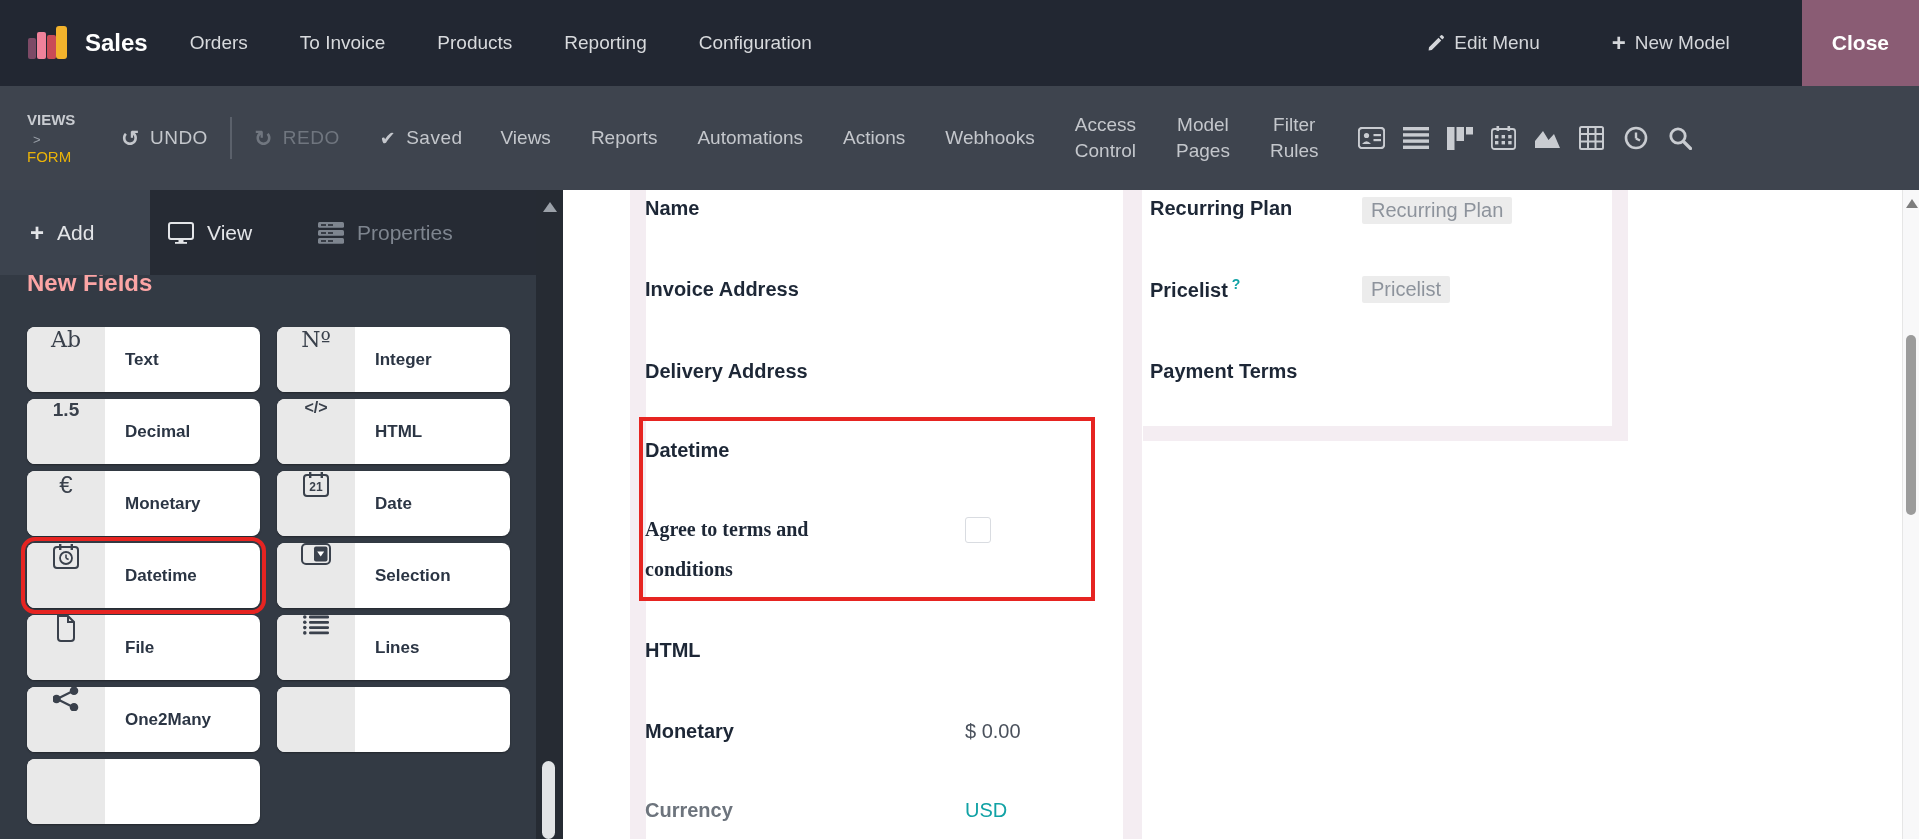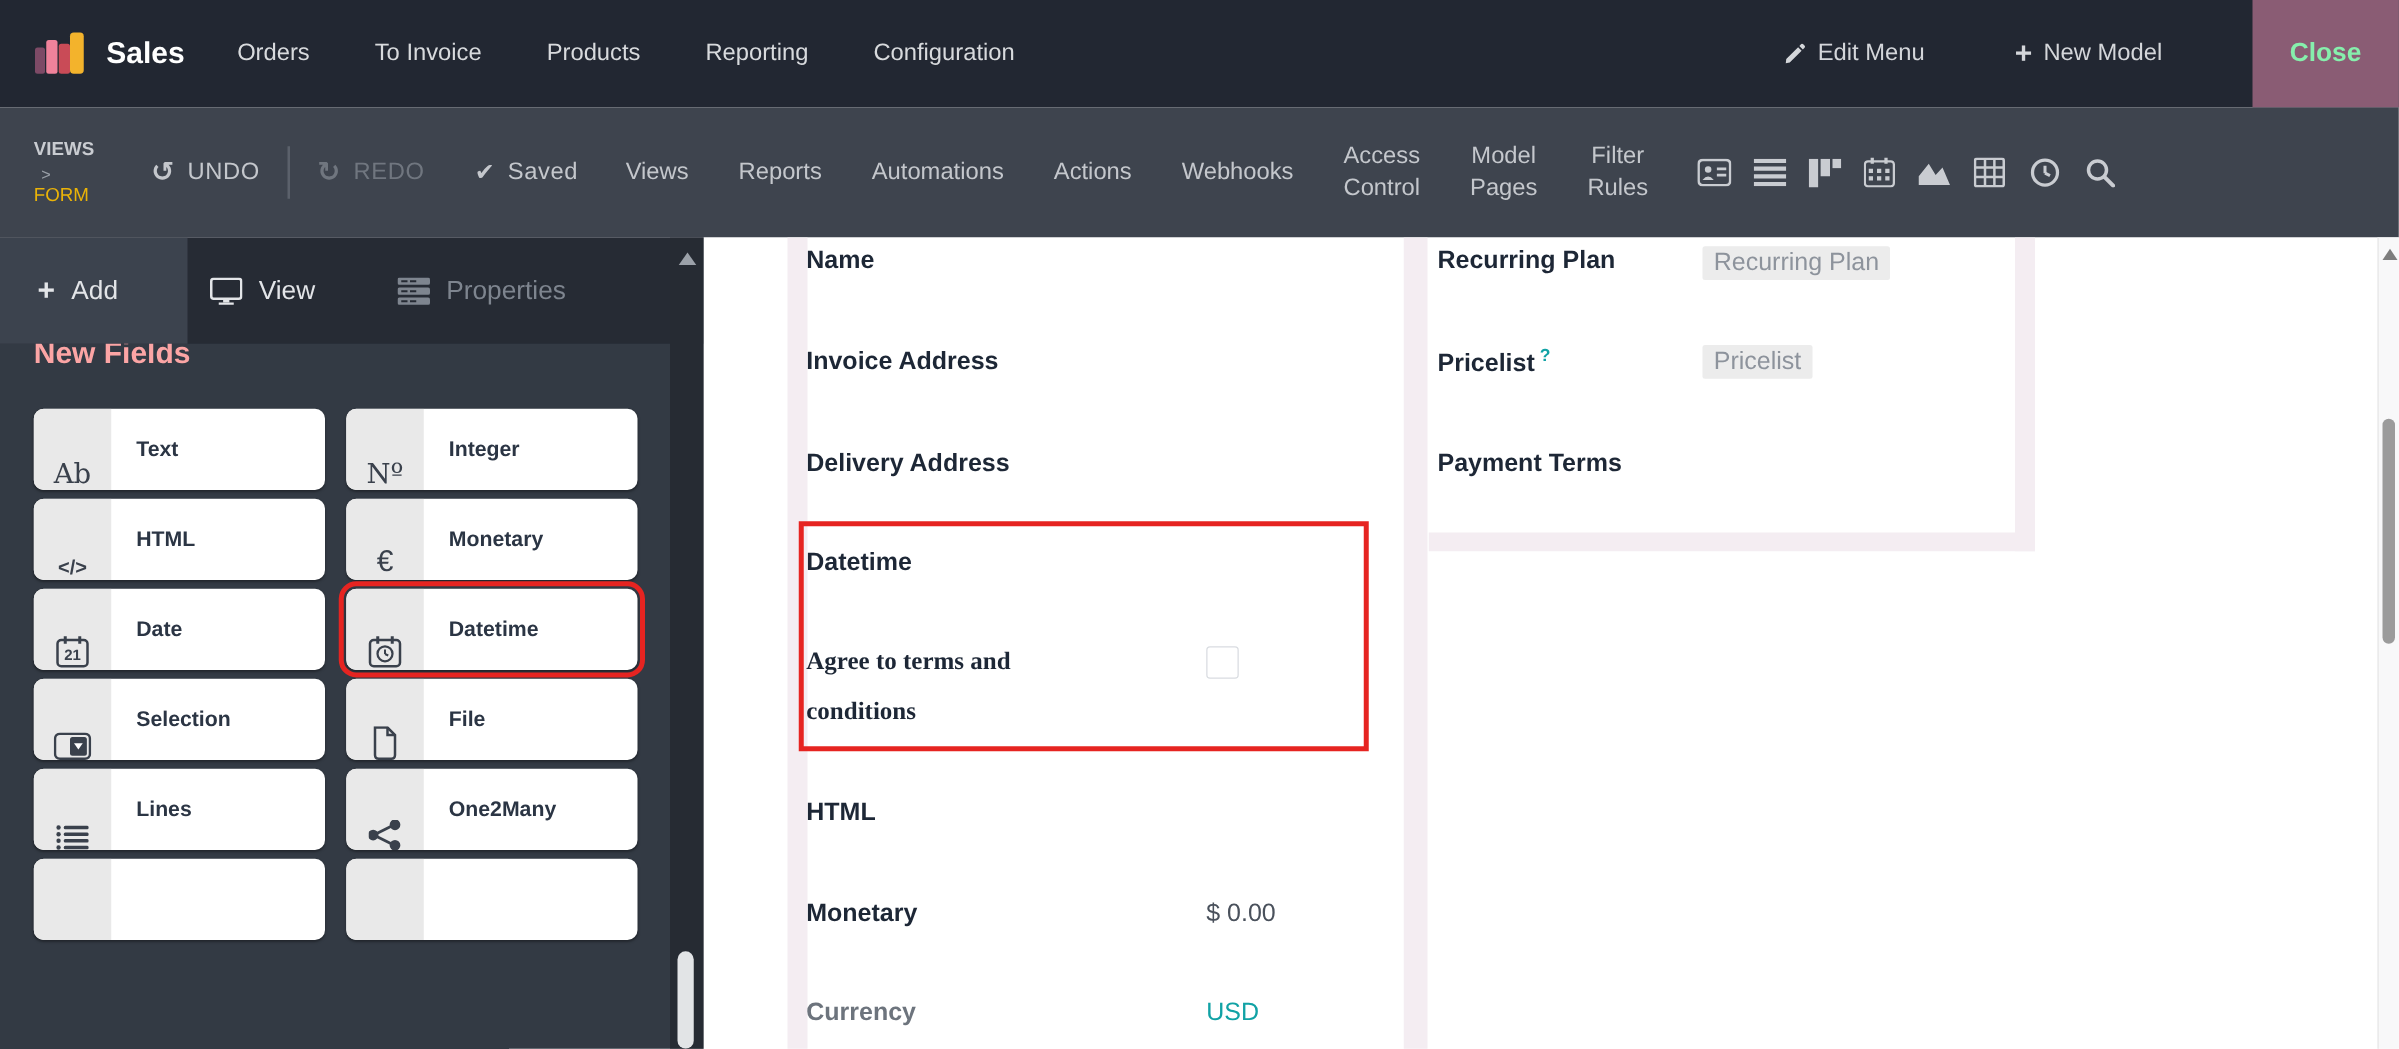--- a/index.html
+++ b/index.html
@@ -8,21 +8,21 @@
 
   
   .topbar { position:absolute; left:0; top:0; width:1919px; height:86px;
             background:#222732; display:flex; align-items:center; color:#d8dadd; }
   .logo { width:42px; height:40px; margin-left:27px; }
   .app-name { color:#fff; font-size:24px; font-weight:700; margin-left:16px; margin-right:42px; }
   .top-nav { display:flex; gap:52px; font-size:19px; }
   .top-nav .nav-item { cursor:pointer; }
   .topbar-right { margin-left:auto; display:flex; align-items:center; height:100%; }
   .top-action { display:flex; align-items:center; gap:9px; font-size:19px; color:#d4d6da; margin-right:72px; cursor:pointer; }
-  .close-btn { height:100%; background:#8a5c74; color:#86efac; font-size:21px; font-weight:700;
+  .close-btn { height:100%; background:#8a5c74; color:#ffffff; font-size:21px; font-weight:700;
                display:flex; align-items:center; padding:0 30px; cursor:pointer; }
 
   
   .toolbar { position:absolute; left:0; top:86px; width:1919px; height:104px;
              background:#3e444e; color:#c4c7cc; display:flex; align-items:center; }
   .breadcrumb { margin-left:27px; width:88px; line-height:17px; font-size:15px; }
   .bc-root { font-weight:700; color:#c9ccd1; }
   .bc-sep { color:#9aa0a8; font-size:13px; display:block; margin:3px 0 0 6px;}
   .bc-current { font-weight:400; color:#eab308; display:block; }
   .tb-btn { display:flex; align-items:center; gap:10px; font-size:19px; letter-spacing:.5px; cursor:pointer; white-space:nowrap; }
@@ -44,21 +44,21 @@
   .tab-add { left:0; width:150px; padding-left:30px; background:#3c434e; font-weight:400; }
   .tab-view { left:168px; }
   .tab-props { left:318px; color:#7e858f; cursor:default; }
   .plus-glyph { font-size:24px; font-weight:700; }
   .sb-body { position:absolute; left:0; top:85px; width:541px; height:564px; overflow:hidden; }
   .section-title { color:#fca5a5; font-size:24px; font-weight:700; margin:-6px 0 0 27px; height:46px; }
   .tile-grid { display:grid; grid-template-columns:233px 233px; column-gap:17px; row-gap:7px;
                padding-left:27px; margin-top:12px; }
   .tile { height:65px; background:#fff; border-radius:8px; display:flex; align-items:center;
           overflow:hidden; cursor:grab; box-shadow:0 1px 2px rgba(0,0,0,.35); }
-  .tile-icon { width:62px; height:65px; background:#e9e9e9; display:flex; align-items:flex-end;
+  .tile-icon { width:78px; height:65px; background:#e9e9e9; display:flex; align-items:flex-start;
                justify-content:center; color:#3a414c; flex:none; }
   .tile-label { padding-left:20px; font-size:17px; font-weight:700; color:#2b3544; }
   .tile.hl { outline:4px solid #e62421; outline-offset:2px; }
   .g-serif { font-family:"DejaVu Serif", serif; font-size:22px; }
   .g-num { font-size:19px; font-weight:600; }
   .g-html { font-size:16px; font-weight:700; }
   .g-euro { font-size:24px; font-weight:400; }
   .sb-scrollstrip { position:absolute; left:536px; top:0; width:27px; height:649px; background:#262b33; }
   .sb-arrow-up { position:absolute; left:7px; top:12px; width:0; height:0;
                  border-left:7px solid transparent; border-right:7px solid transparent;
@@ -286,20 +286,26 @@
           </div>
         <div class="tile-label">Text</div>
       </div>
 
       <div class="tile">
         <div class="tile-icon">
             <span class="g-serif">Nº</span>
           </div>
         <div class="tile-label">Integer</div>
       </div>
+      <div class="tile">
+        <div class="tile-icon">
+            <span class="g-num">1.5</span>
+          </div>
+        <div class="tile-label">Decimal</div>
+      </div>
 
       <div class="tile">
         <div class="tile-icon">
             <span class="g-html">&lt;/&gt;</span>
           </div>
         <div class="tile-label">HTML</div>
       </div>
       <div class="tile">
         <div class="tile-icon">
             <span class="g-euro">€</span>

